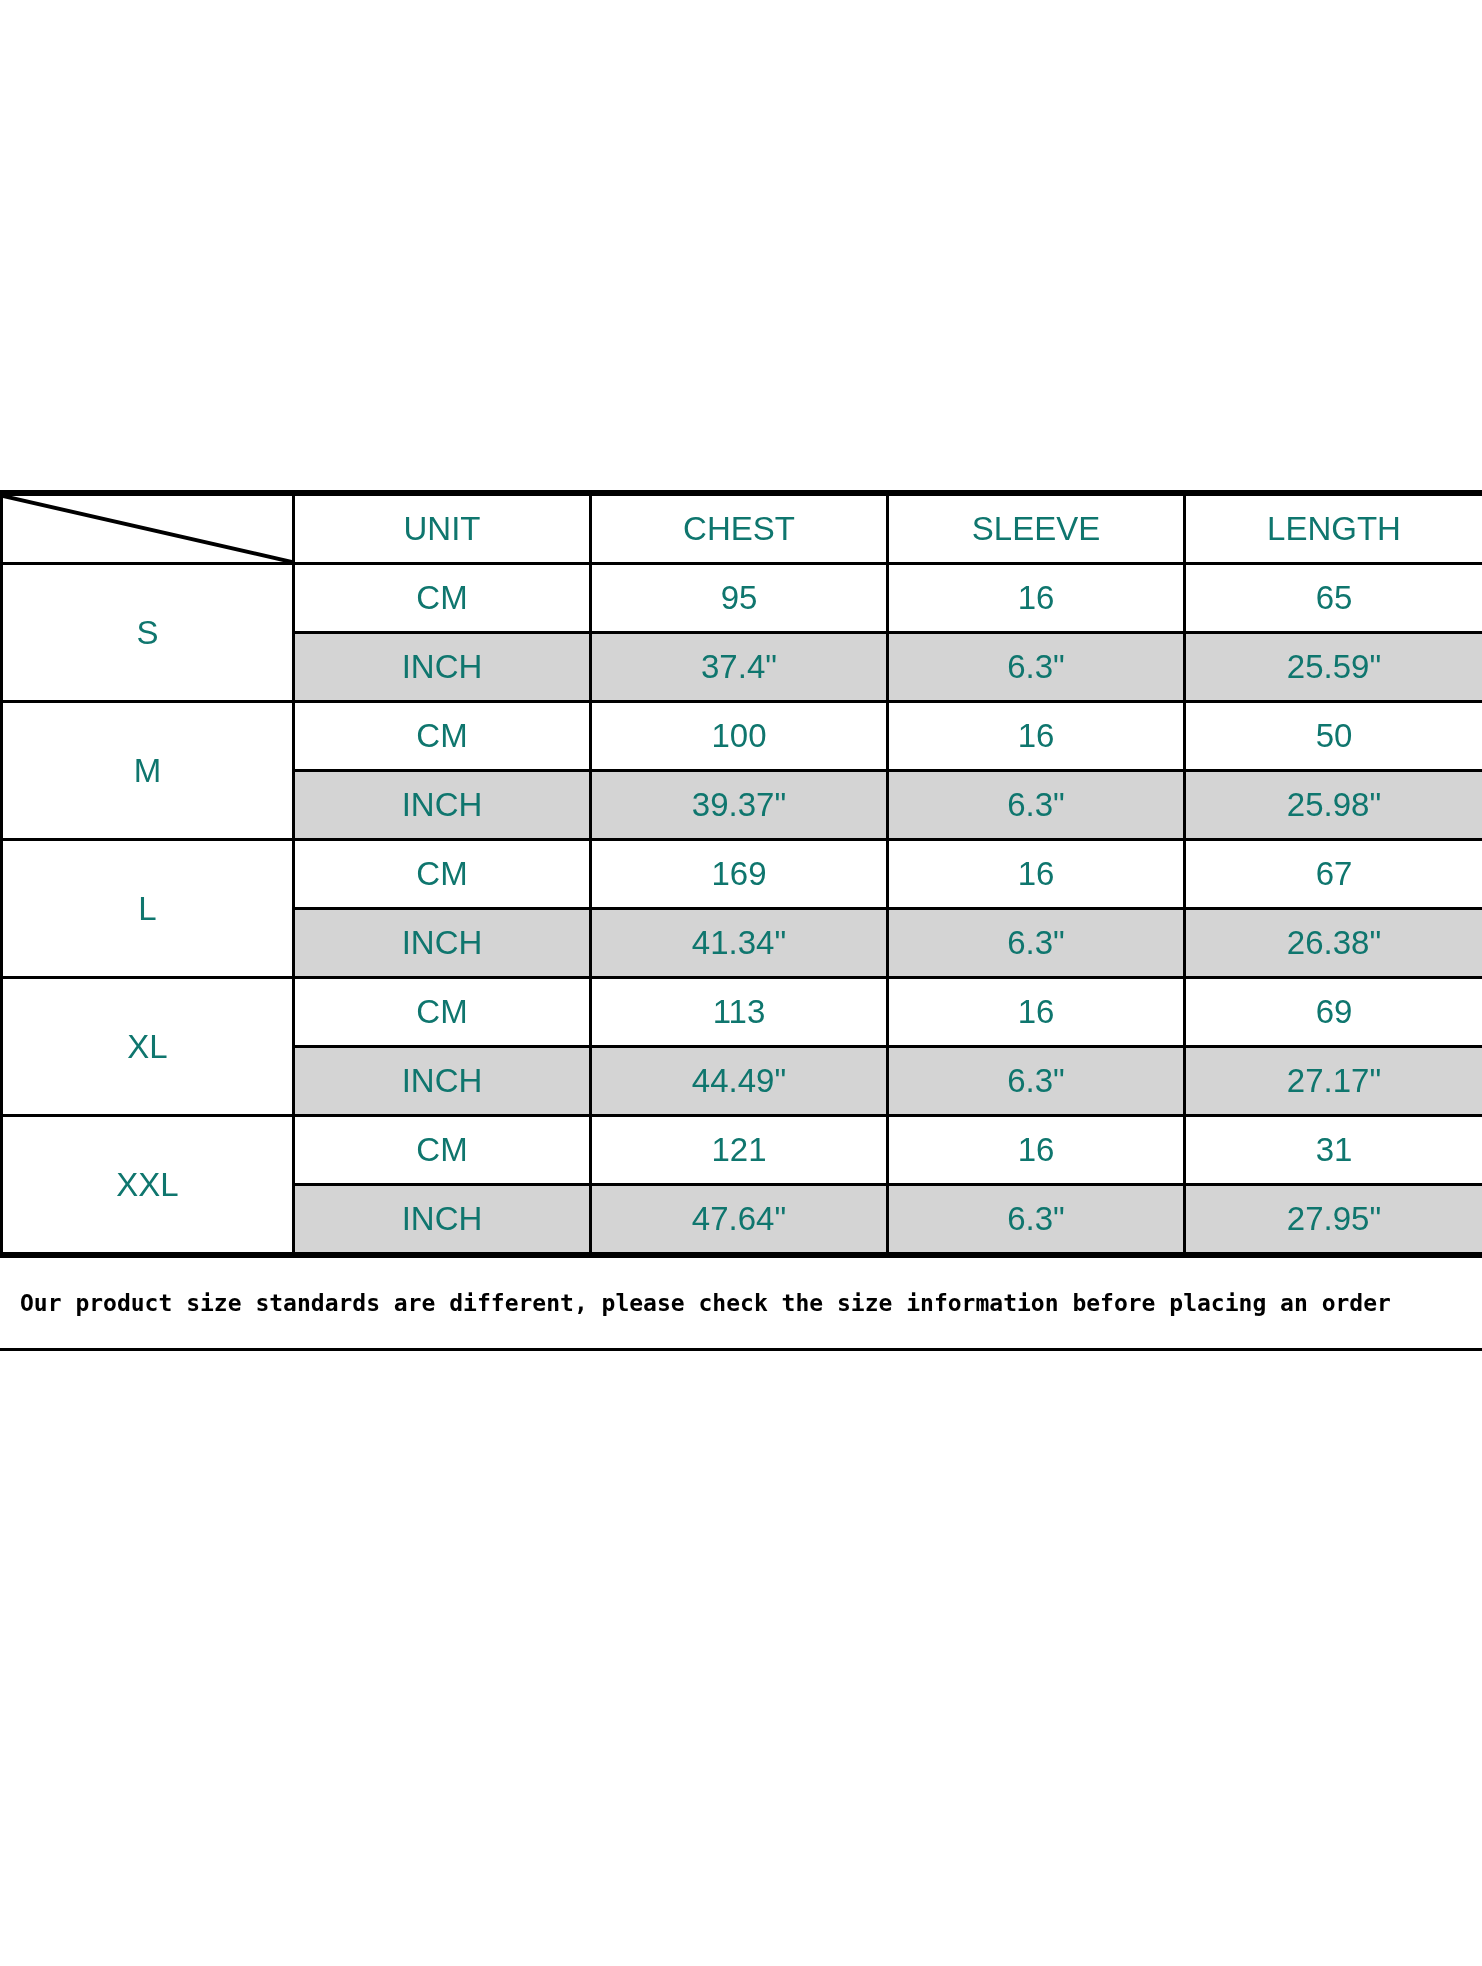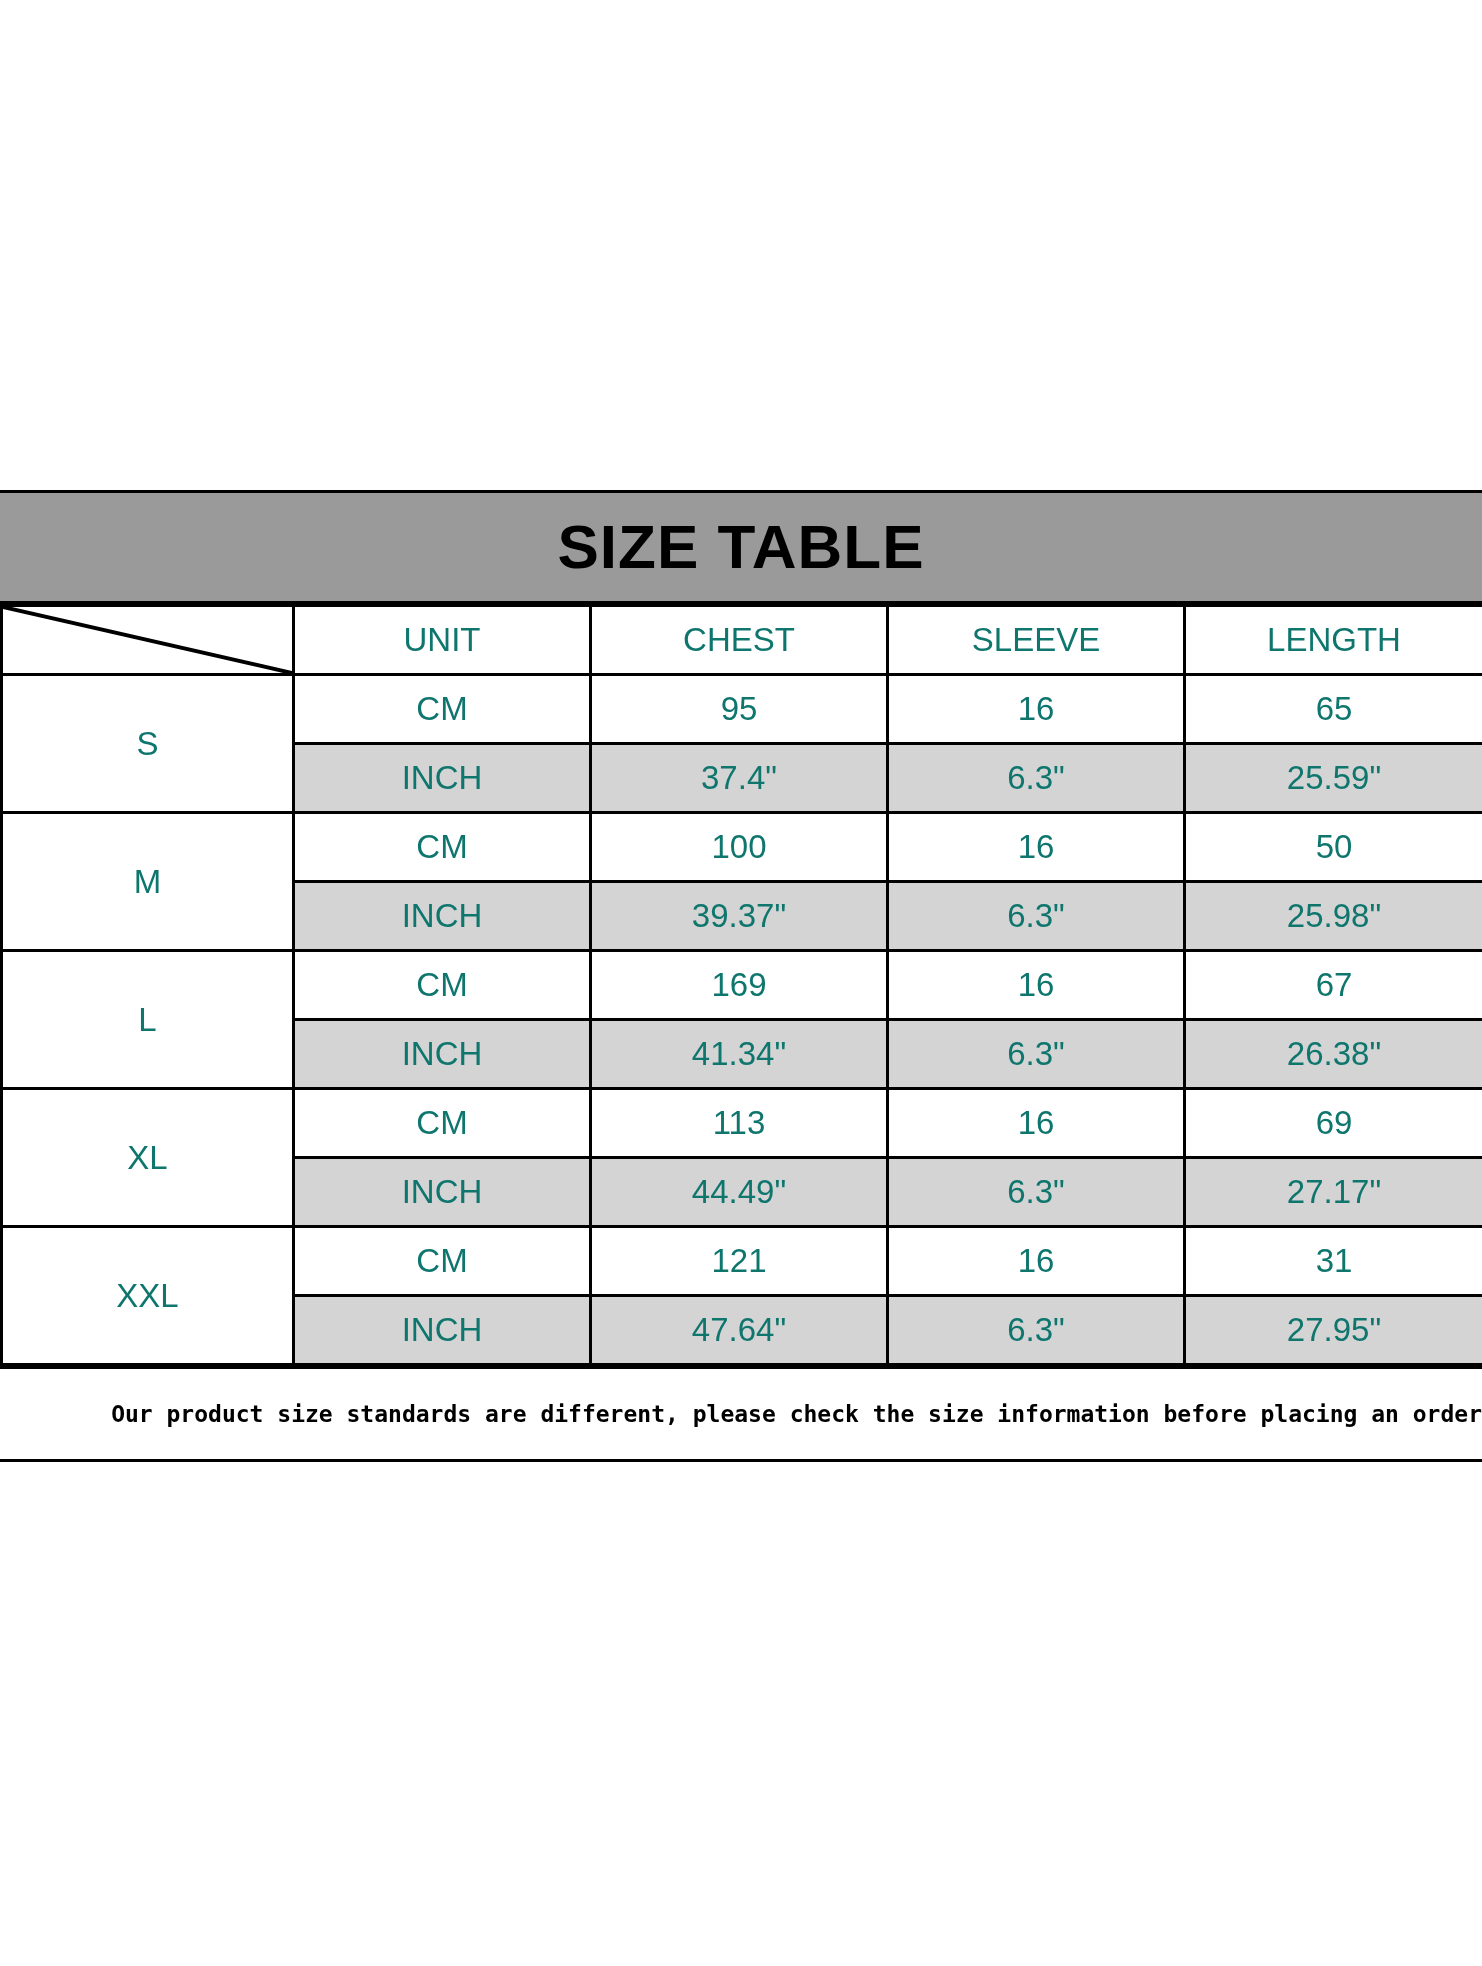--- a/index.html
+++ b/index.html
@@ -107,21 +107,21 @@
   tr.inch-row td { background: #d4d4d4; }
 
   td.border-left-none { border-left: none; }
   td.border-right-none { border-right: none; }
 
   
   #note {
     height: 90px;
     display: flex;
     align-items: center;
-    justify-content: flex-end;
+    justify-content: flex-start;
     background: #ffffff;
     border-top: 3px solid #000000;
     padding-left: 20px;
   }
 
   #note-text {
     font-family: "DejaVu Sans Mono", monospace;
     font-size: 23px;
     font-weight: bold;
     color: #000000;
@@ -129,23 +129,20 @@
     white-space: nowrap;
   }
 </style>
 </head>
 <body>
 
 <div id="page">
 
   <div id="table-block">
 
-    <div id="title-bar">
-      <div id="title-text">SIZE TABLE</div>
-    </div>
 
     <table class="size-table">
       <colgroup>
         <col class="c-size">
         <col class="c-unit">
         <col class="c-chest">
         <col class="c-sleeve">
         <col class="c-length">
       </colgroup>
       <tbody>

